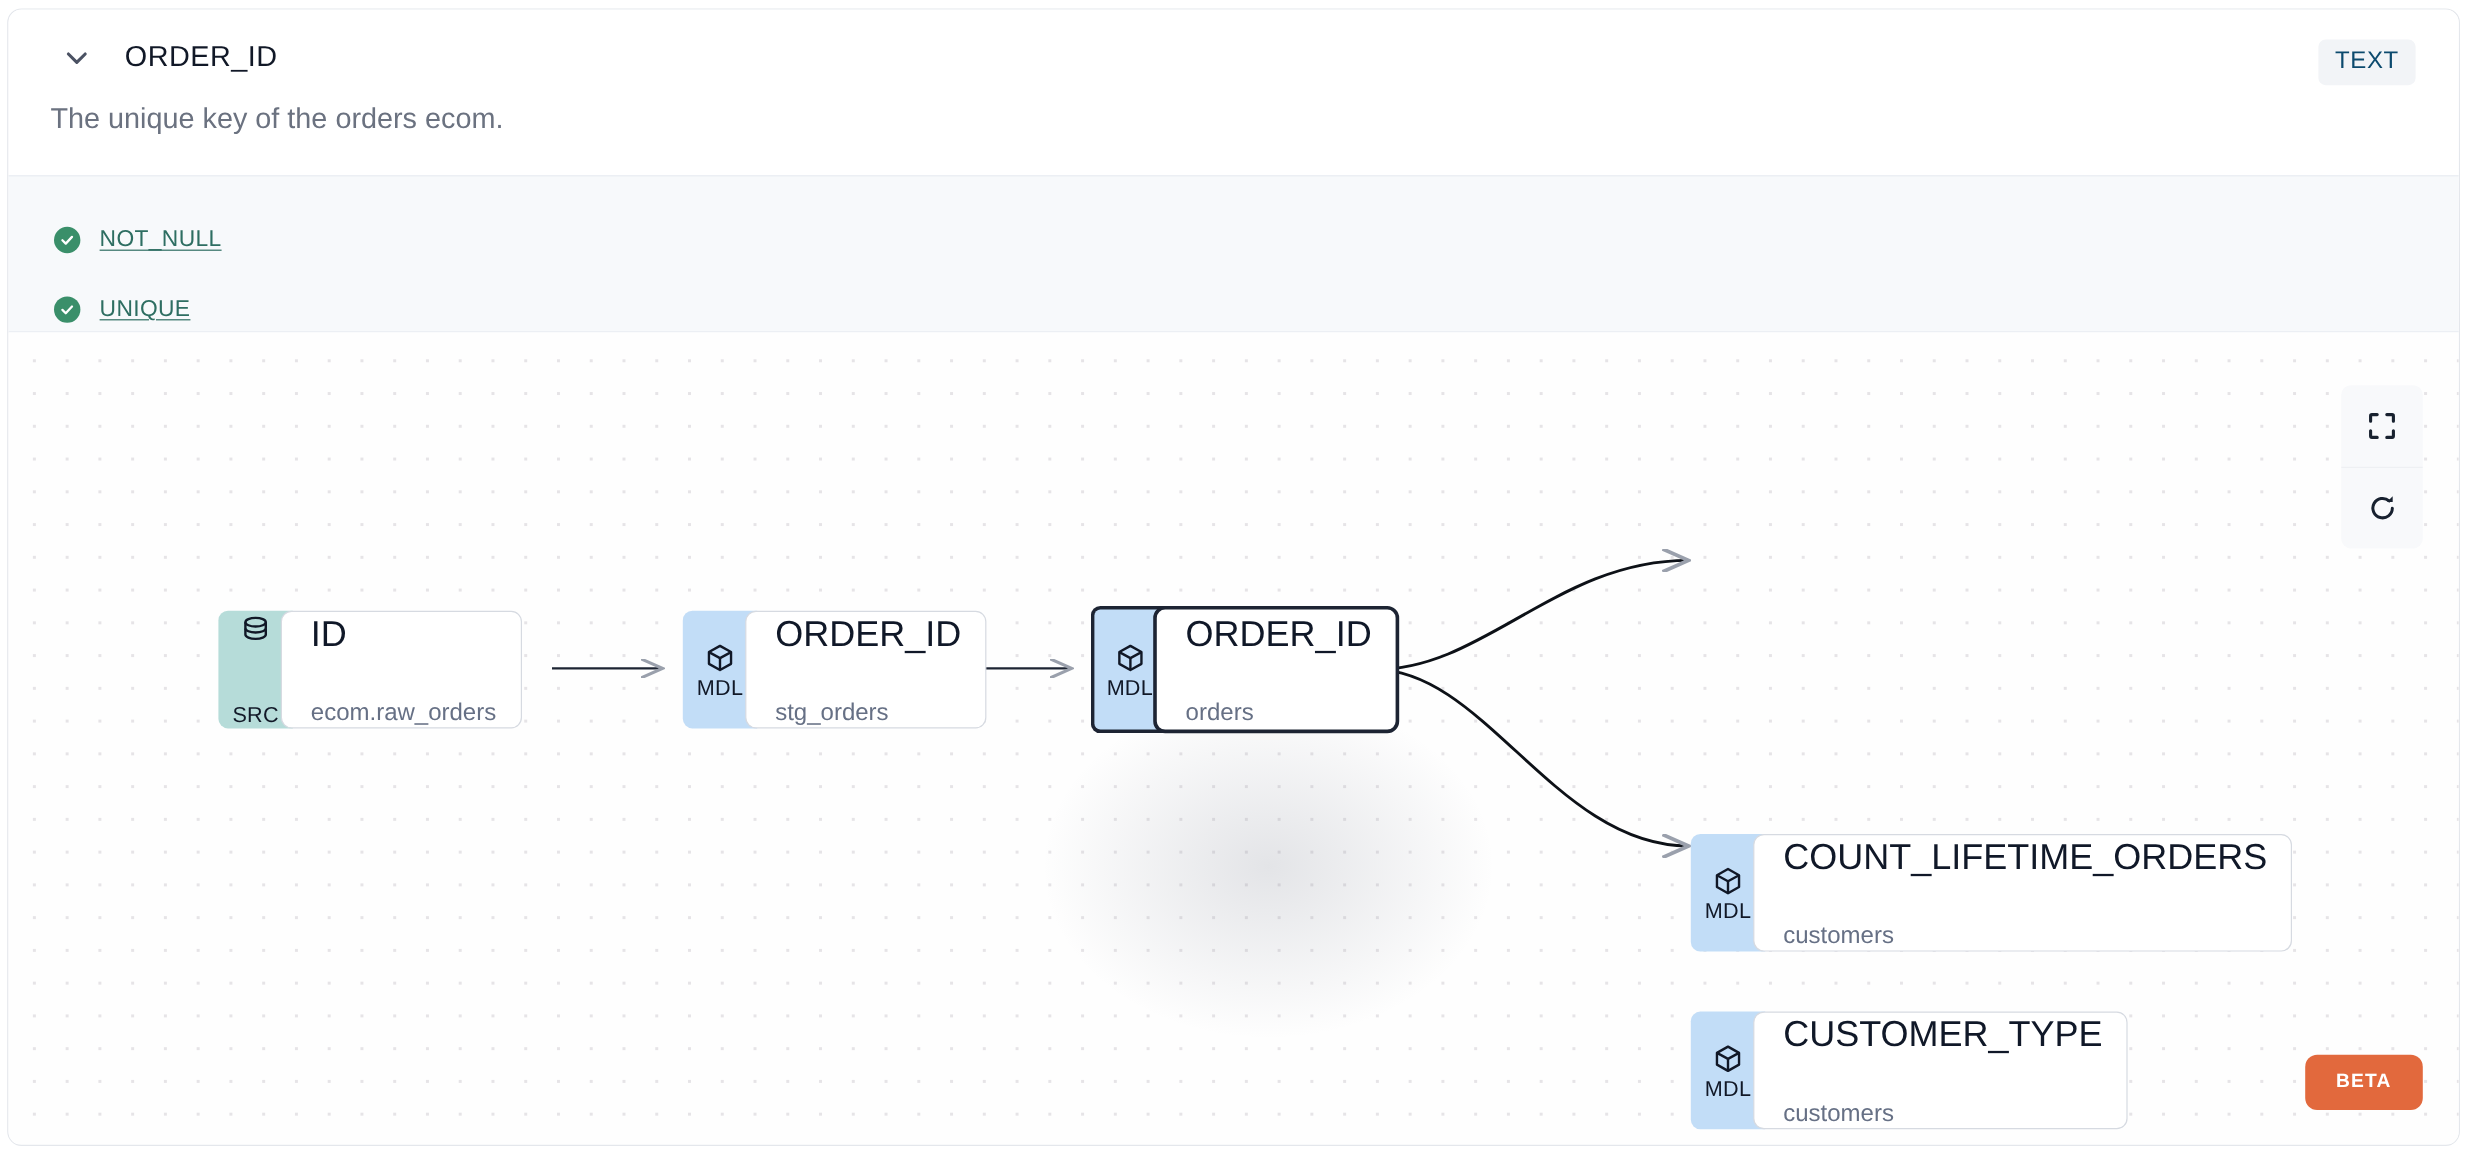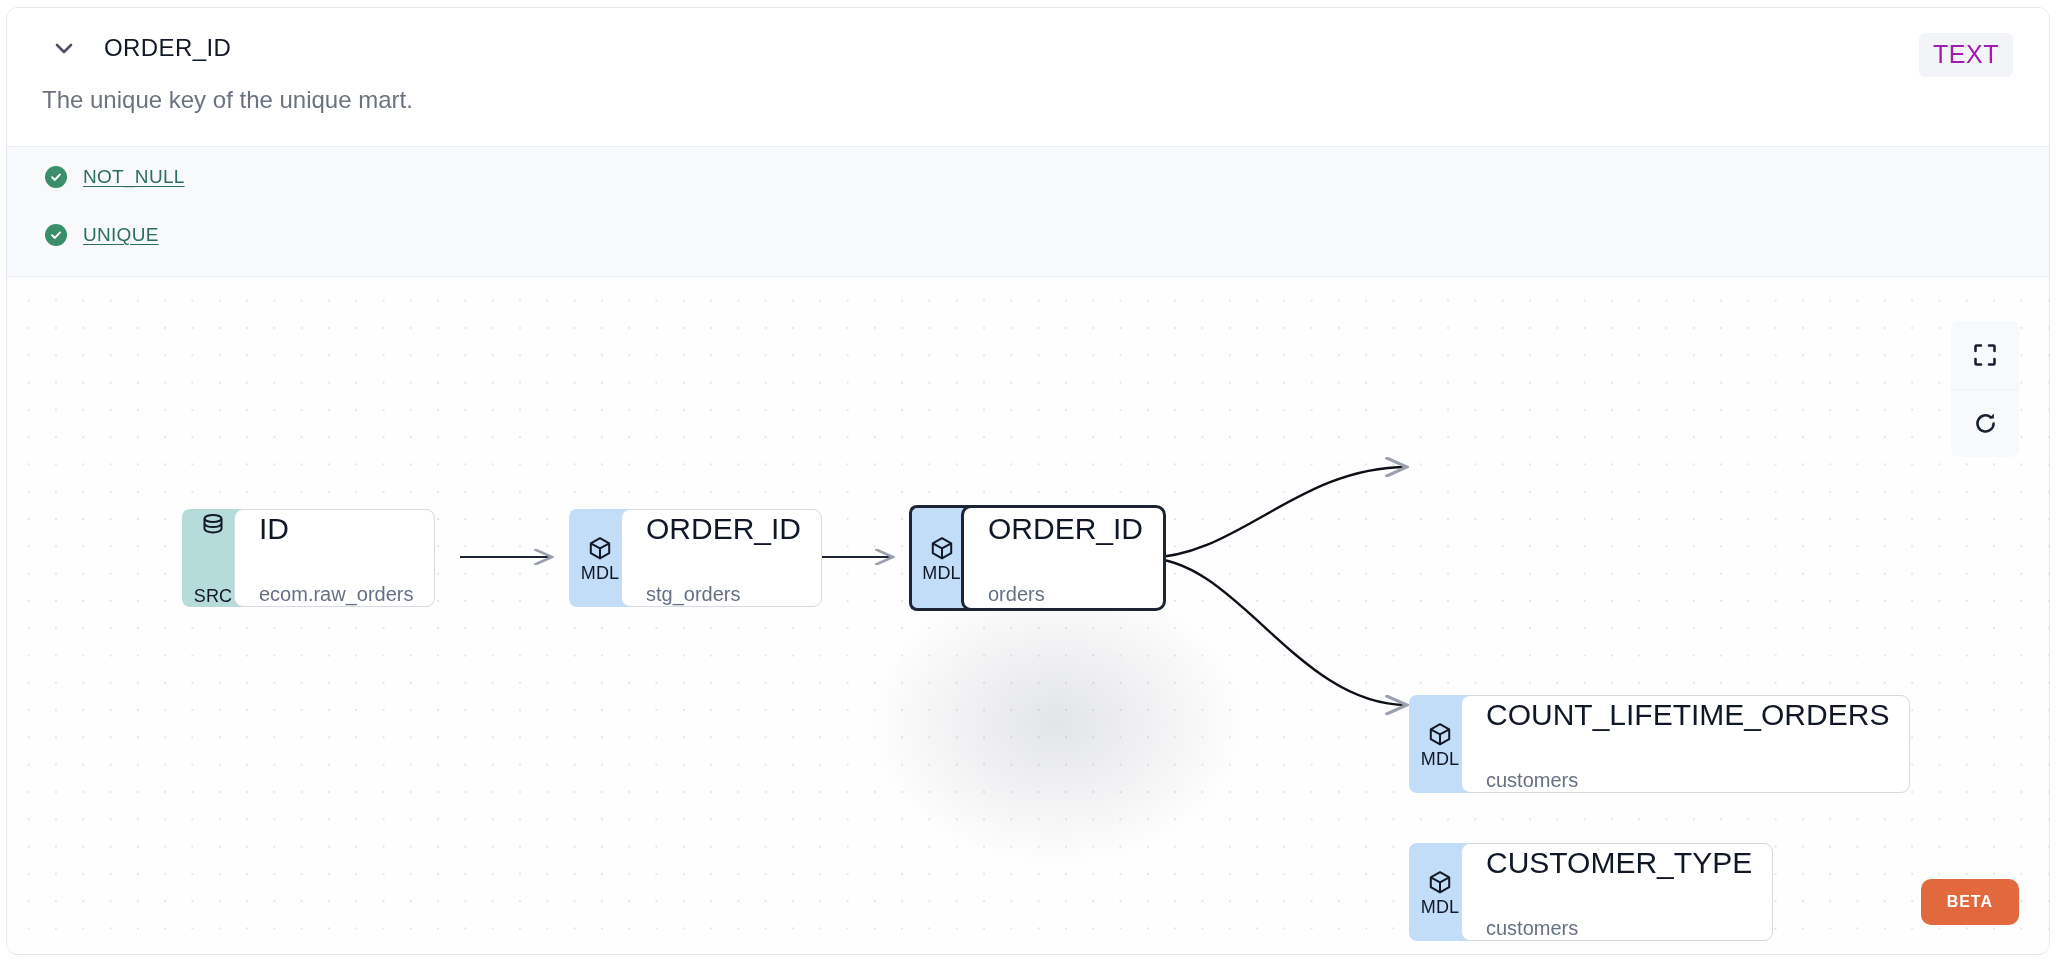--- a/index.html
+++ b/index.html
@@ -63,22 +63,22 @@
     letter-spacing: 0.4px;
     color: #111827;
     font-weight: 400;
     font-family: "Liberation Sans", sans-serif;
   }
   .type-badge {
     position: absolute;
     right: 36px;
     top: 25px;
     background: #f2f4f7;
-    color: #a21caf;
-    font-size: 25px;
+    color: #0c4a6e;
+    font-size: 20px;
     letter-spacing: 0.5px;
     padding: 7px 14px 8px;
     border-radius: 6px;
   }
   .description {
     position: absolute;
     left: 35px;
     top: 78px;
     font-size: 24px;
     color: #6b7280;
@@ -93,20 +93,21 @@
     border-top: 1px solid #e9edf2;
     border-bottom: 1px solid #e9edf2;
     box-sizing: border-box;
   }
   .test-row {
     position: absolute;
     left: 38px;
     display: flex;
     align-items: center;
     gap: 16px;
+    margin-top: 23px;
   }
   .test-row.r0 { top: 19px; }
   .test-row.r1 { top: 77px; }
   .check-icon {
     width: 22px;
     height: 22px;
     flex: 0 0 22px;
     border-radius: 50%;
     background: #3a8f6a;
     display: flex;
@@ -264,21 +265,21 @@
     <div class="header">
       <div class="header-row">
         <button class="chevron-btn" aria-label="collapse">
           <svg width="26" height="26" viewBox="0 0 26 26">
             <path d="M6 10 L13 17 L20 10" fill="none" stroke="#4b5263" stroke-width="2.6" stroke-linecap="round" stroke-linejoin="round"></path>
           </svg>
         </button>
         <div class="col-title">ORDER_ID</div>
       </div>
       <div class="type-badge">TEXT</div>
-      <div class="description">The unique key of the unique mart.</div>
+      <div class="description">The unique key of the orders ecom.</div>
     </div>
 
     <div class="tests">
       <div class="test-row r0">
         <span class="check-icon">
           <svg width="14" height="14" viewBox="0 0 14 14">
             <path d="M3 7.2 L5.8 10 L11 4.4" fill="none" stroke="#ffffff" stroke-width="1.9" stroke-linecap="round" stroke-linejoin="round"></path>
           </svg>
         </span>
         <span class="test-link">NOT_NULL</span>

